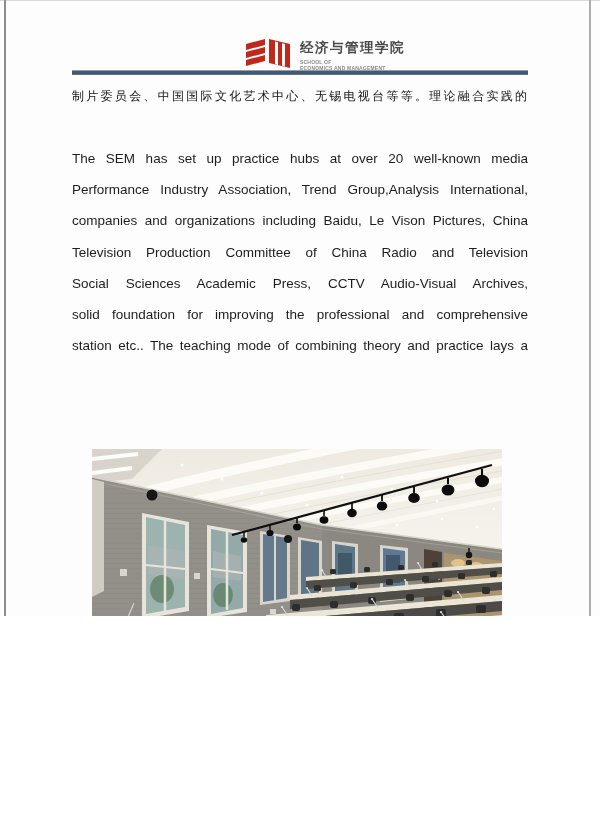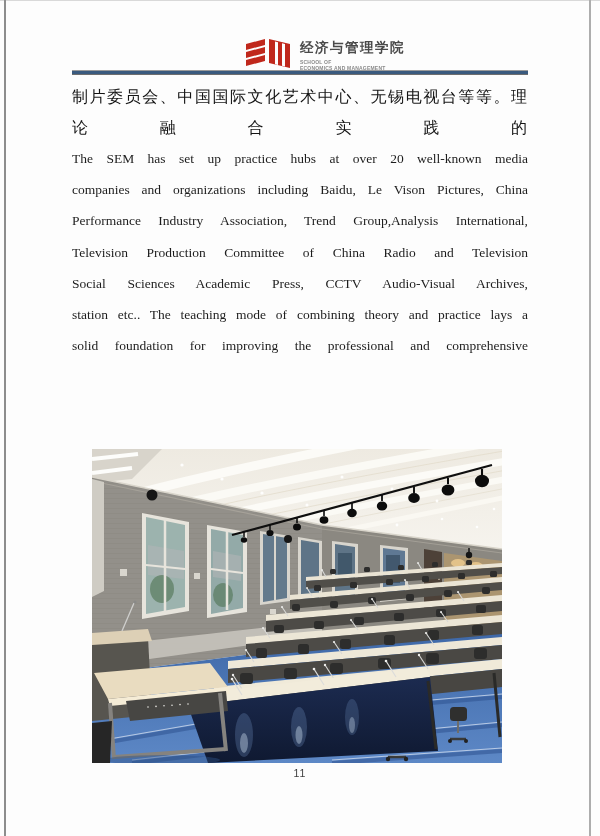--- a/index.html
+++ b/index.html
@@ -1,41 +1,41 @@
 <!DOCTYPE html>
 <html><head>
 <meta charset="utf-8">
 <style>
   html,body { margin:0; padding:0; background:#ffffff; }
   .page {
-    position:relative; width:600px; height:836px; background:#fdfdfd;
+    position:relative; width:600px; height:616px; background:#fdfdfd;
     overflow:hidden; font-family:"Liberation Sans", sans-serif;
   }
   .edge-left  { position:absolute; left:4px; top:0; width:2px; height:836px; background:#8d8d8d; }
   .edge-right { position:absolute; left:589px; top:0; width:1.5px; height:836px; background:#adadad; }
   .edge-top   { position:absolute; left:0; top:0; width:600px; height:1px; background:#d9d9d9; }
 
   .logo { position:absolute; left:243px; top:35px; width:50px; height:34px; }
   .logo-text { position:absolute; left:300px; top:39px; }
   .logo-title { font-size:13.5px; font-weight:bold; color:#4a4a4a; letter-spacing:1.5px; }
   .logo-sub { margin-top:2px; font-size:5px; line-height:6px; color:#8a8a8a; letter-spacing:.2px; font-weight:bold; }
 
   .divider {
     position:absolute; left:72px; top:70px; width:456px; height:5px;
     background:linear-gradient(to bottom,#9a9a9a 0 20%,#3a5a7e 20% 78%,#6e6e6e 78% 100%);
   }
 
   .cn-para { position:absolute; left:72px; top:81px; width:456px; color:#141414; }
-  .cn-line { height:31px; line-height:31px; font-size:16px; letter-spacing:1px;
+  .cn-line { height:31px; line-height:31px; font-size:12px; letter-spacing:1px;
              text-align:justify; white-space:nowrap; }
   .cn-line.just { text-align-last:justify; white-space:normal; }
 
   .en-para { position:absolute; left:72px; top:143px; width:456px; color:#1d1d1d; }
   .en-line { height:31.2px; line-height:31.2px; font-size:13.5px;
-             text-align:justify; text-align-last:justify;font-family:Liberation Serif, serif; }
+             text-align:justify; text-align-last:justify; }
   .en-line.last { text-align-last:left; }
 
   .photo { position:absolute; left:92px; top:449px; width:410px; height:314px; }
   .photo svg { display:block; }
 
   .page-number { position:absolute; left:0; top:767px; width:600px;
                  text-align:center; font-size:10.5px; letter-spacing:1px; color:#3c3c3c; }
 </style>
 </head>
 <body>
@@ -61,26 +61,26 @@
     </div>
   </div>
   <div class="divider"></div>
 
   <div class="cn-para">
     <div class="cn-line just">制片委员会、中国国际文化艺术中心、无锡电视台等等。理论融合实践的</div>
   </div>
 
   <div class="en-para">
     <div class="en-line">The SEM has set up practice hubs at over 20 well-known media</div>
+    <div class="en-line">Performance Industry Association, Trend Group,Analysis International,</div>
     <div class="en-line">companies and organizations including Baidu, Le Vison Pictures, China</div>
-    <div class="en-line">Performance Industry Association, Trend Group,Analysis International,</div>
     <div class="en-line">Television Production Committee of China Radio and Television</div>
     <div class="en-line">Social Sciences Academic Press, CCTV  Audio-Visual Archives,</div>
+    <div class="en-line">solid foundation for improving the professional and comprehensive</div>
     <div class="en-line">station etc.. The teaching mode of combining theory and practice lays a</div>
-    <div class="en-line">solid foundation for improving the professional and comprehensive</div>
   </div>
 
   <div class="photo">
     <svg viewBox="0 0 410 314" width="410" height="314" preserveAspectRatio="none">
       <defs>
         <linearGradient id="ceil" x1="0" y1="0" x2="0" y2="1">
           <stop offset="0" stop-color="#eeeae1"></stop>
             <stop offset="1" stop-color="#f8f6f1"></stop>
         </linearGradient>
         <linearGradient id="floor" x1="0" y1="0" x2="0" y2="1">

